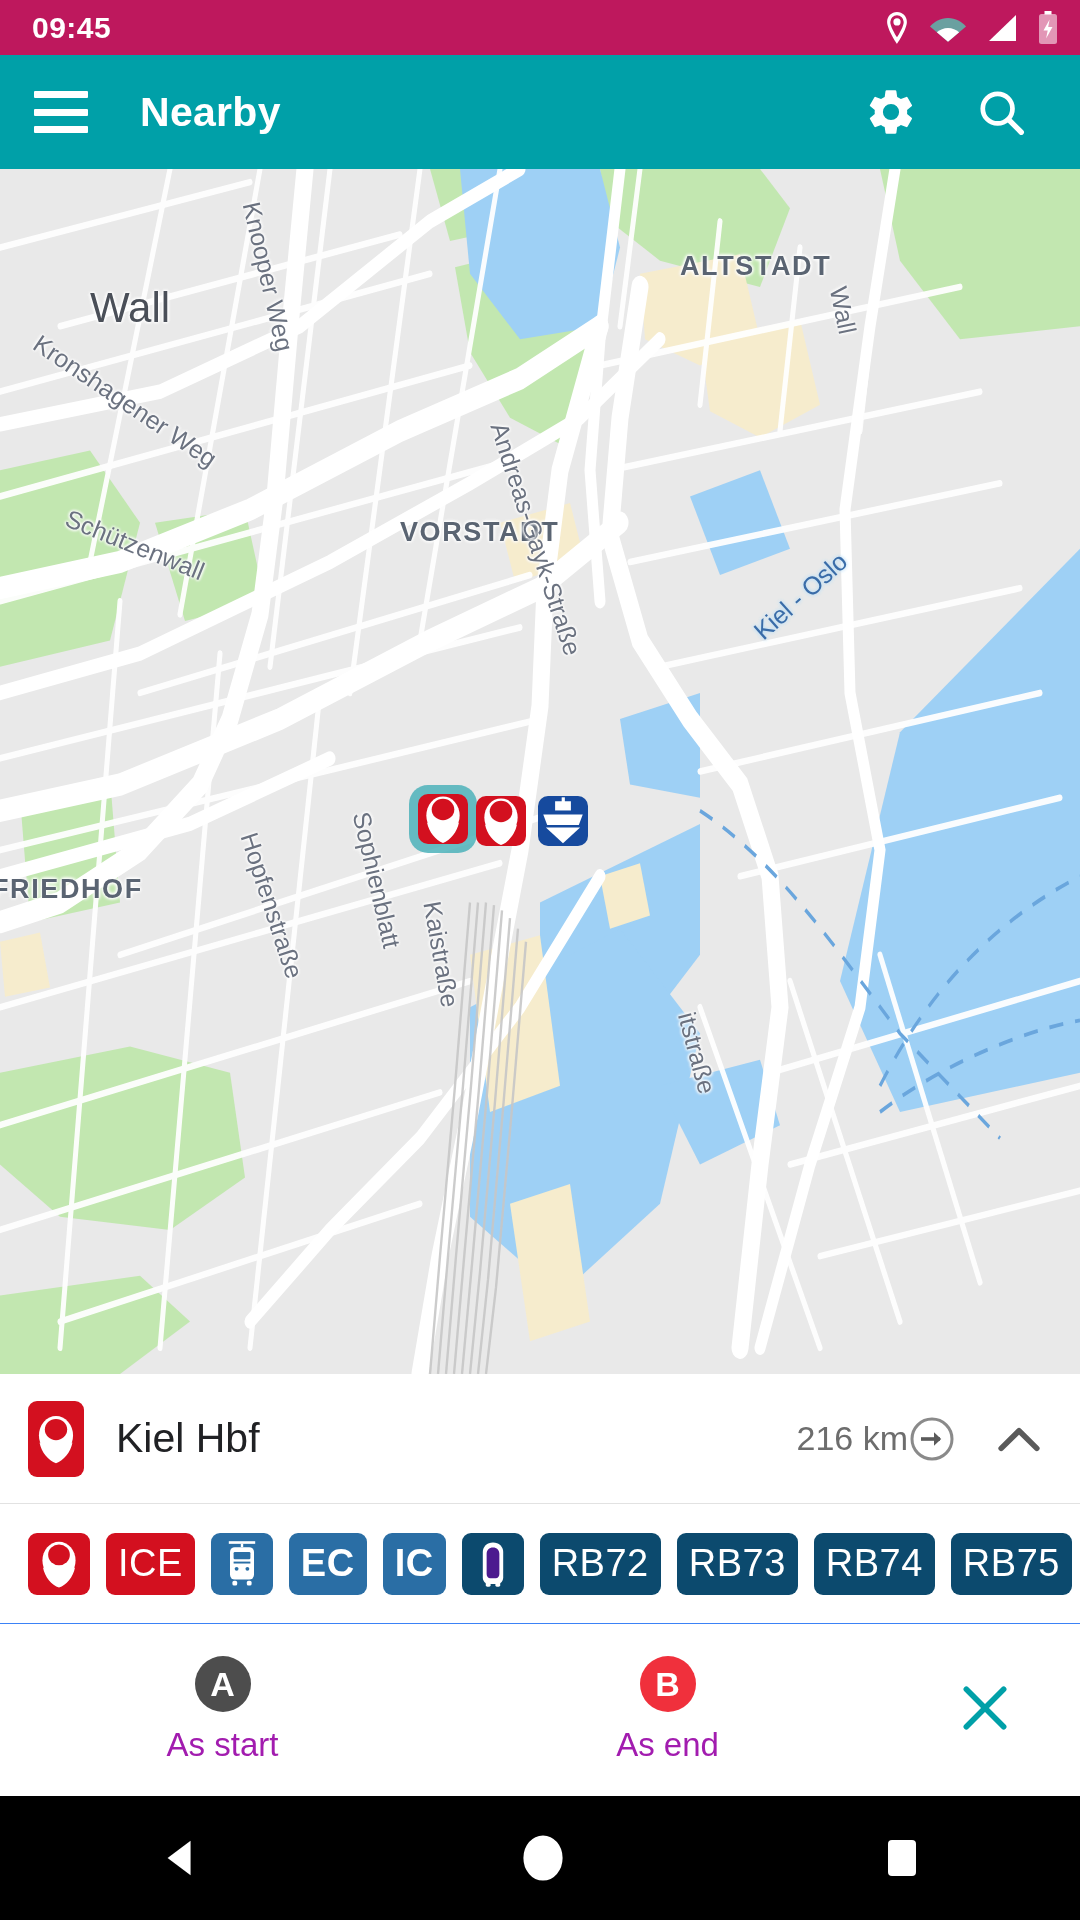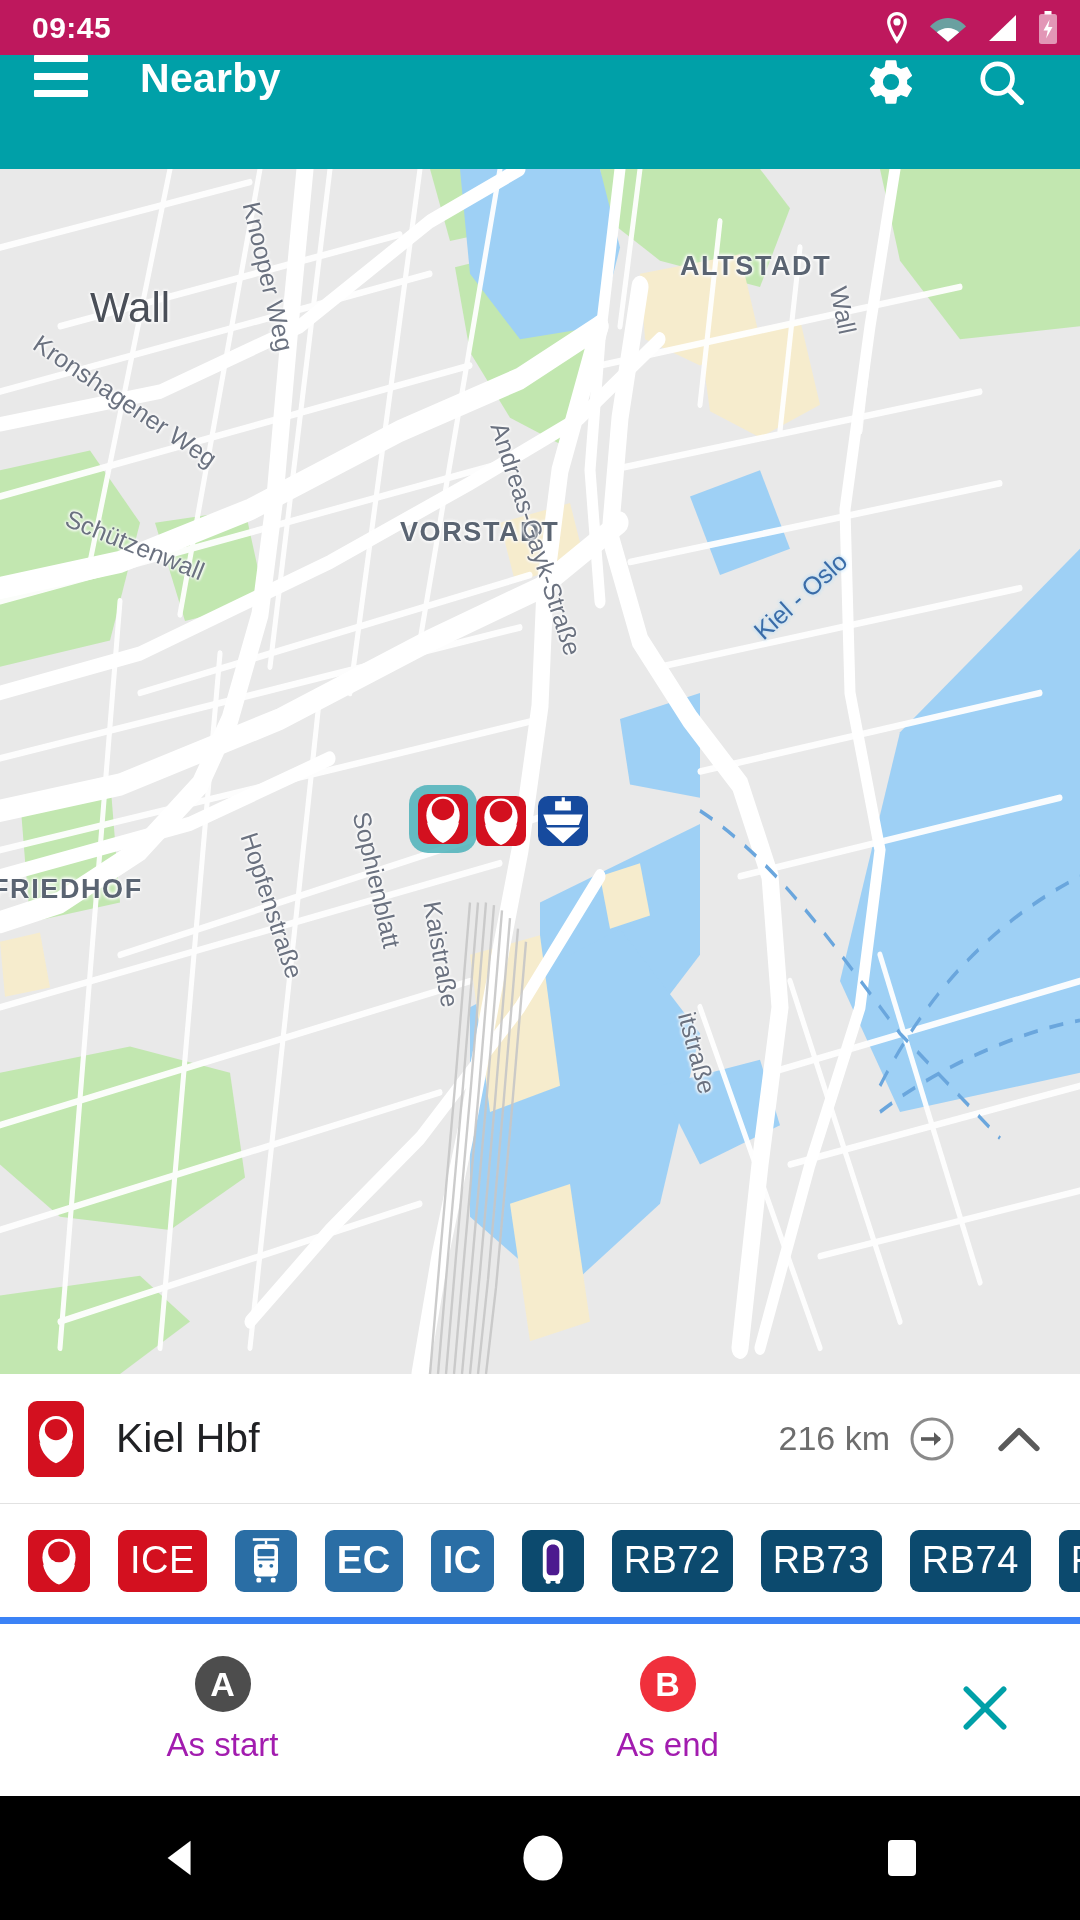--- a/index.html
+++ b/index.html
@@ -18,21 +18,21 @@
     display:flex; align-items:center; justify-content:space-between;
     padding:0 22px 0 32px; flex:0 0 55px;
   }
   .status-clock { font-size:30px; font-weight:bold; letter-spacing:.5px; line-height:1; }
   .status-icons { display:flex; align-items:center; gap:20px; }
   .status-icons svg { display:block; }
 
   
   .appbar {
     height:114px; background:#00a0a8; color:#fff;
-    display:flex; align-items:flex-start; flex:0 0 114px; padding:0 52px 0 34px;
+    display:flex; align-items:center; flex:0 0 114px; padding:0 52px 0 34px;
   }
   .hamburger { width:54px; height:42px; display:flex; flex-direction:column; justify-content:space-between; cursor:pointer; margin-right:52px;}
   .hamburger span { display:block; height:7px; background:#fff; border-radius:1px; width:100%; }
   .appbar-title { font-size:41px; font-weight:bold; flex:1; letter-spacing:.3px; }
   .appbar-actions { display:flex; align-items:center; gap:56px; }
   .appbar-actions svg { display:block; }
 
   
   .map { position:relative; flex:1 1 auto; background:#e9e9e9; overflow:hidden; }
   .map svg { position:absolute; inset:0; width:100%; height:100%; display:block; }
@@ -55,28 +55,28 @@
 
   
   .sheet { background:#fff; flex:0 0 auto; }
   .sheet-row {
     height:130px; display:flex; align-items:center; padding:0 28px;
     border-bottom:1px solid #e2e2e2;
   }
   .station-icon { width:56px; height:76px; background:#d3101f; border-radius:9px;
                   display:flex; align-items:center; justify-content:center; flex:0 0 56px; }
   .station-name { font-size:41px; color:#202124; margin-left:32px; flex:1; }
-  .station-dist { font-size:34px; color:#6d6d6d; margin-right:18px; }
+  .station-dist { font-size:34px; color:#6d6d6d; }
   .dist-icon { margin-right:30px; display:flex; }
   .chev { display:flex; padding:6px 10px; }
 
   
   .lines-row {
-    height:120px; display:flex; align-items:center; gap:28px; padding:0 28px;
-    border-bottom:7px solid #3b82f6; overflow:hidden;
+    height:120px; display:flex; align-items:center; gap:16px; padding:0 28px;
+    border-bottom:1px solid #3b82f6; overflow:hidden;
   }
   .badge { height:62px; border-radius:9px; display:flex; align-items:center;
            justify-content:center; color:#fff; font-size:38px; flex:0 0 auto;
            padding:0 12px; letter-spacing:.5px; }
   .badge.sq { width:62px; padding:0; }
   .badge.red { background:#d3101f; }
   .badge.blue { background:#2a6ea5;font-weight:bold; }
   .badge.purple { background:#0c4a6e; min-width:108px; }
 
   

